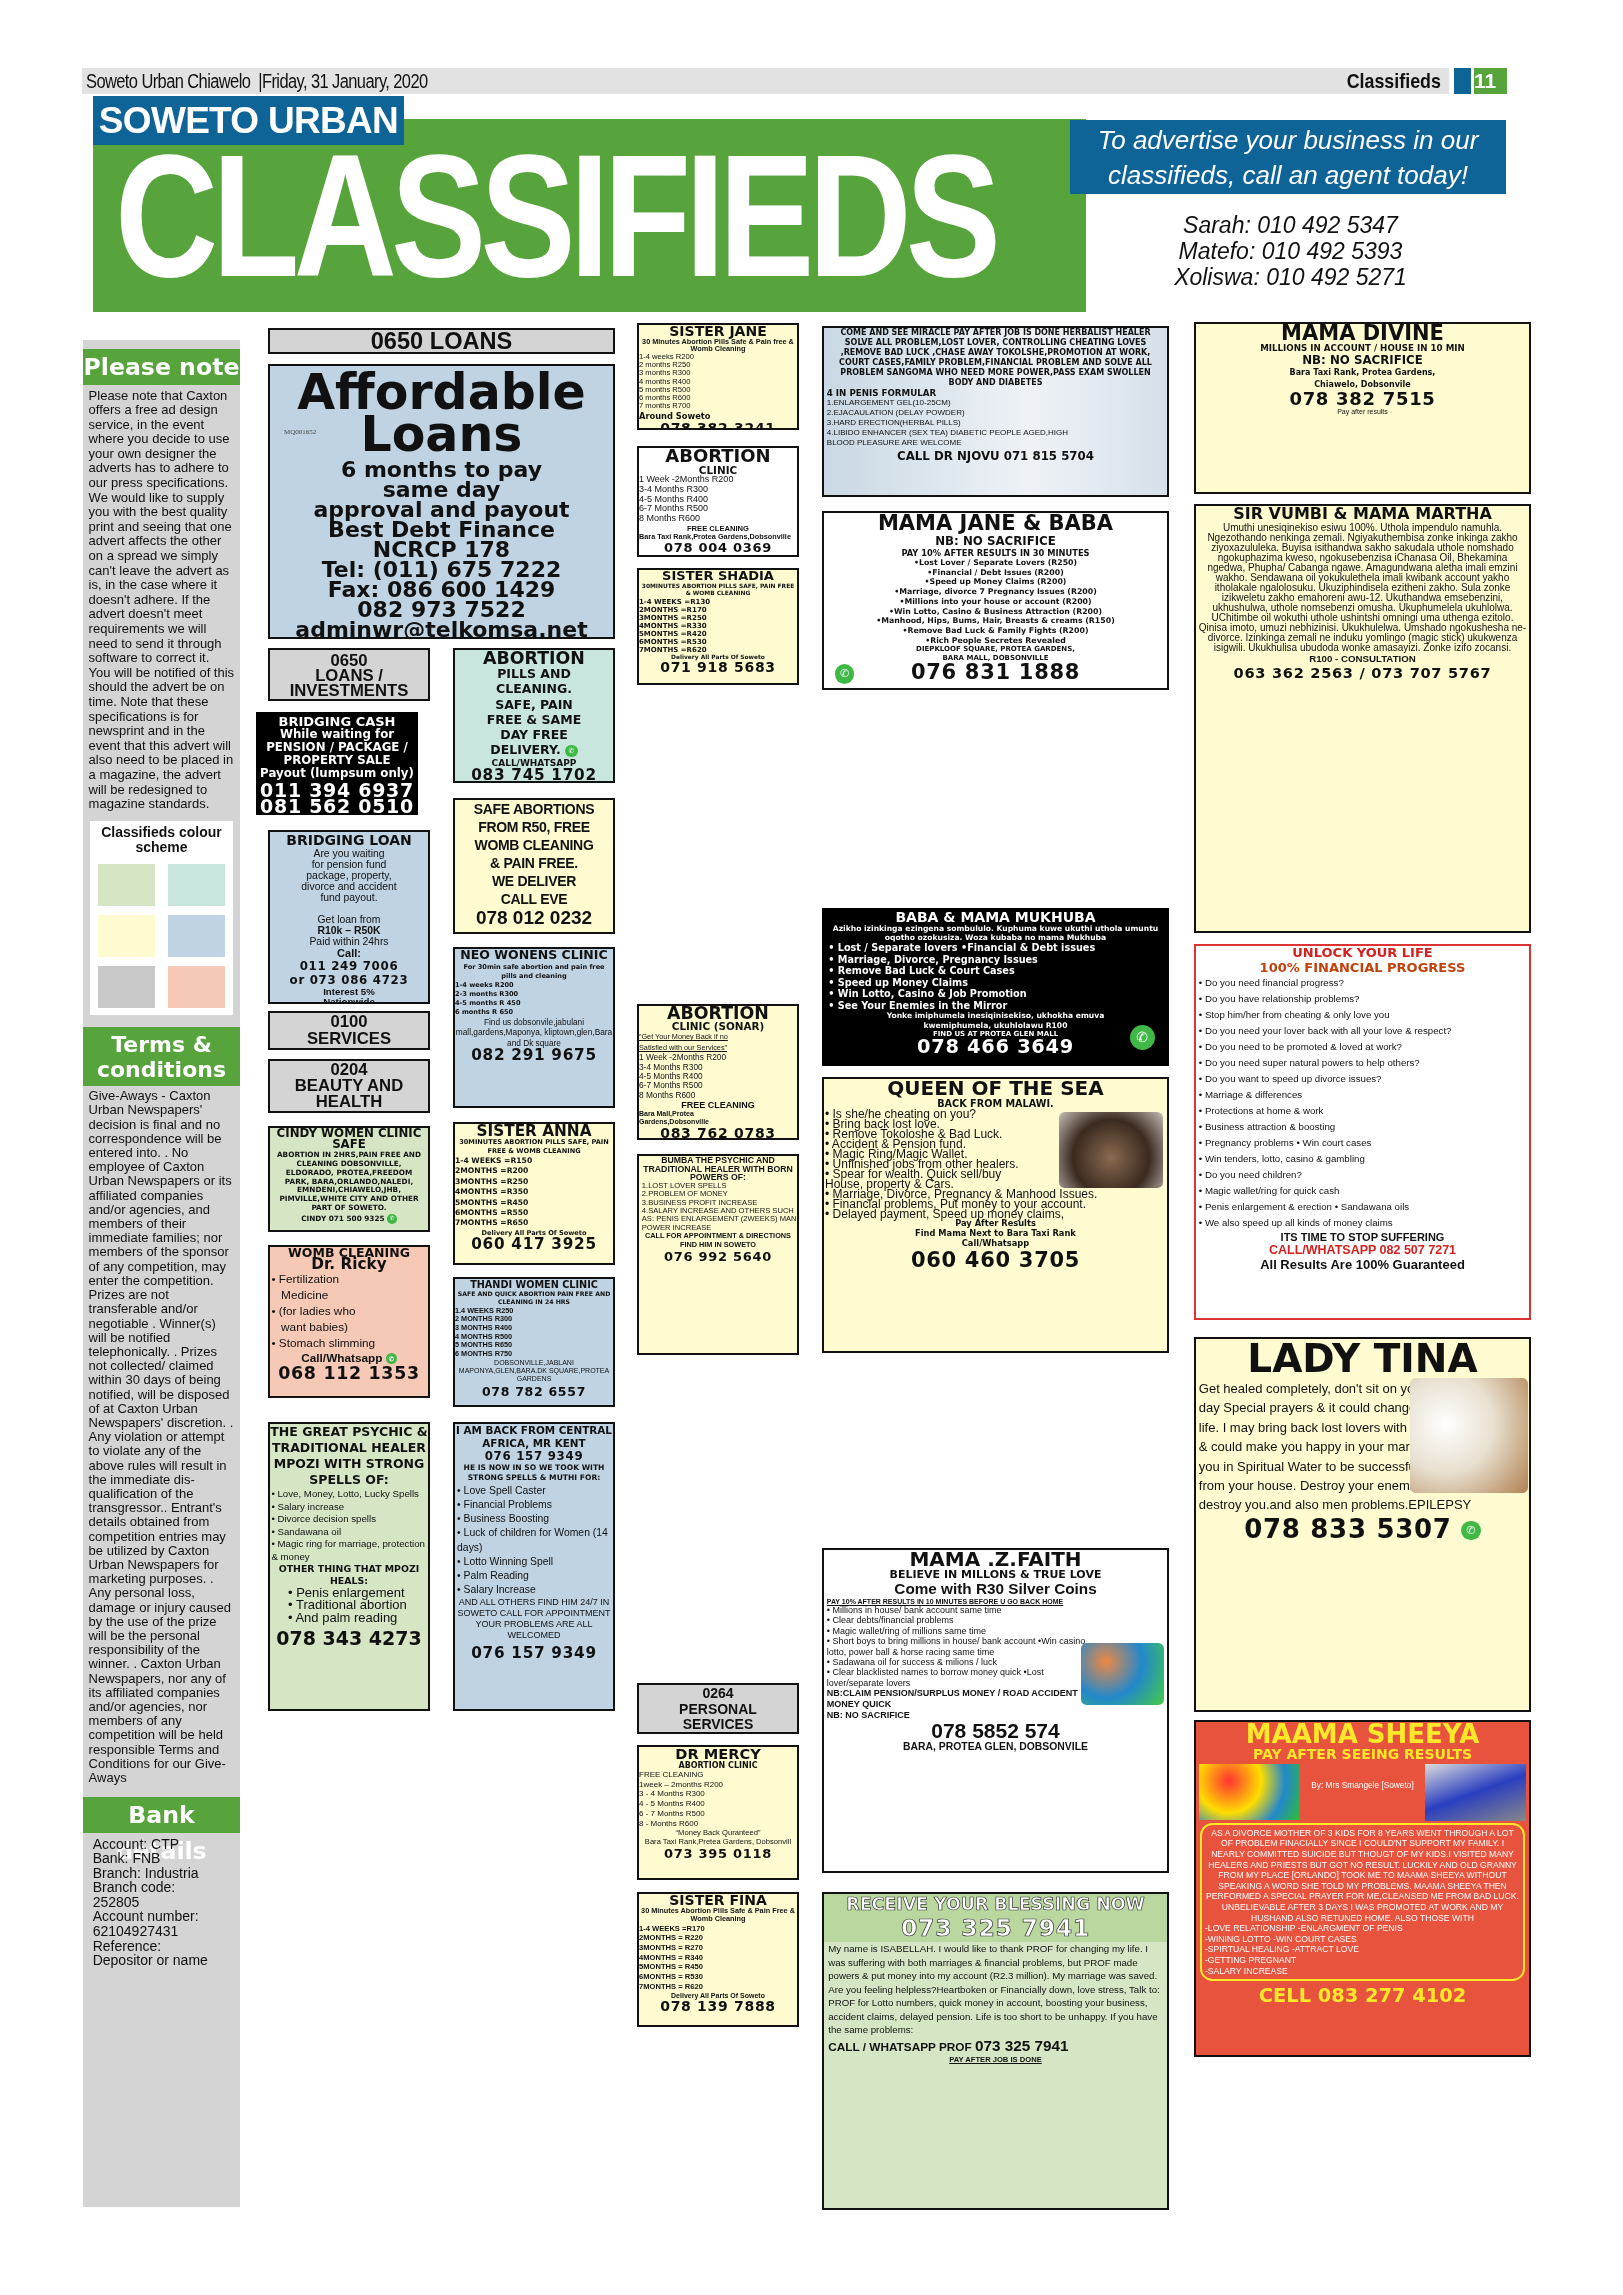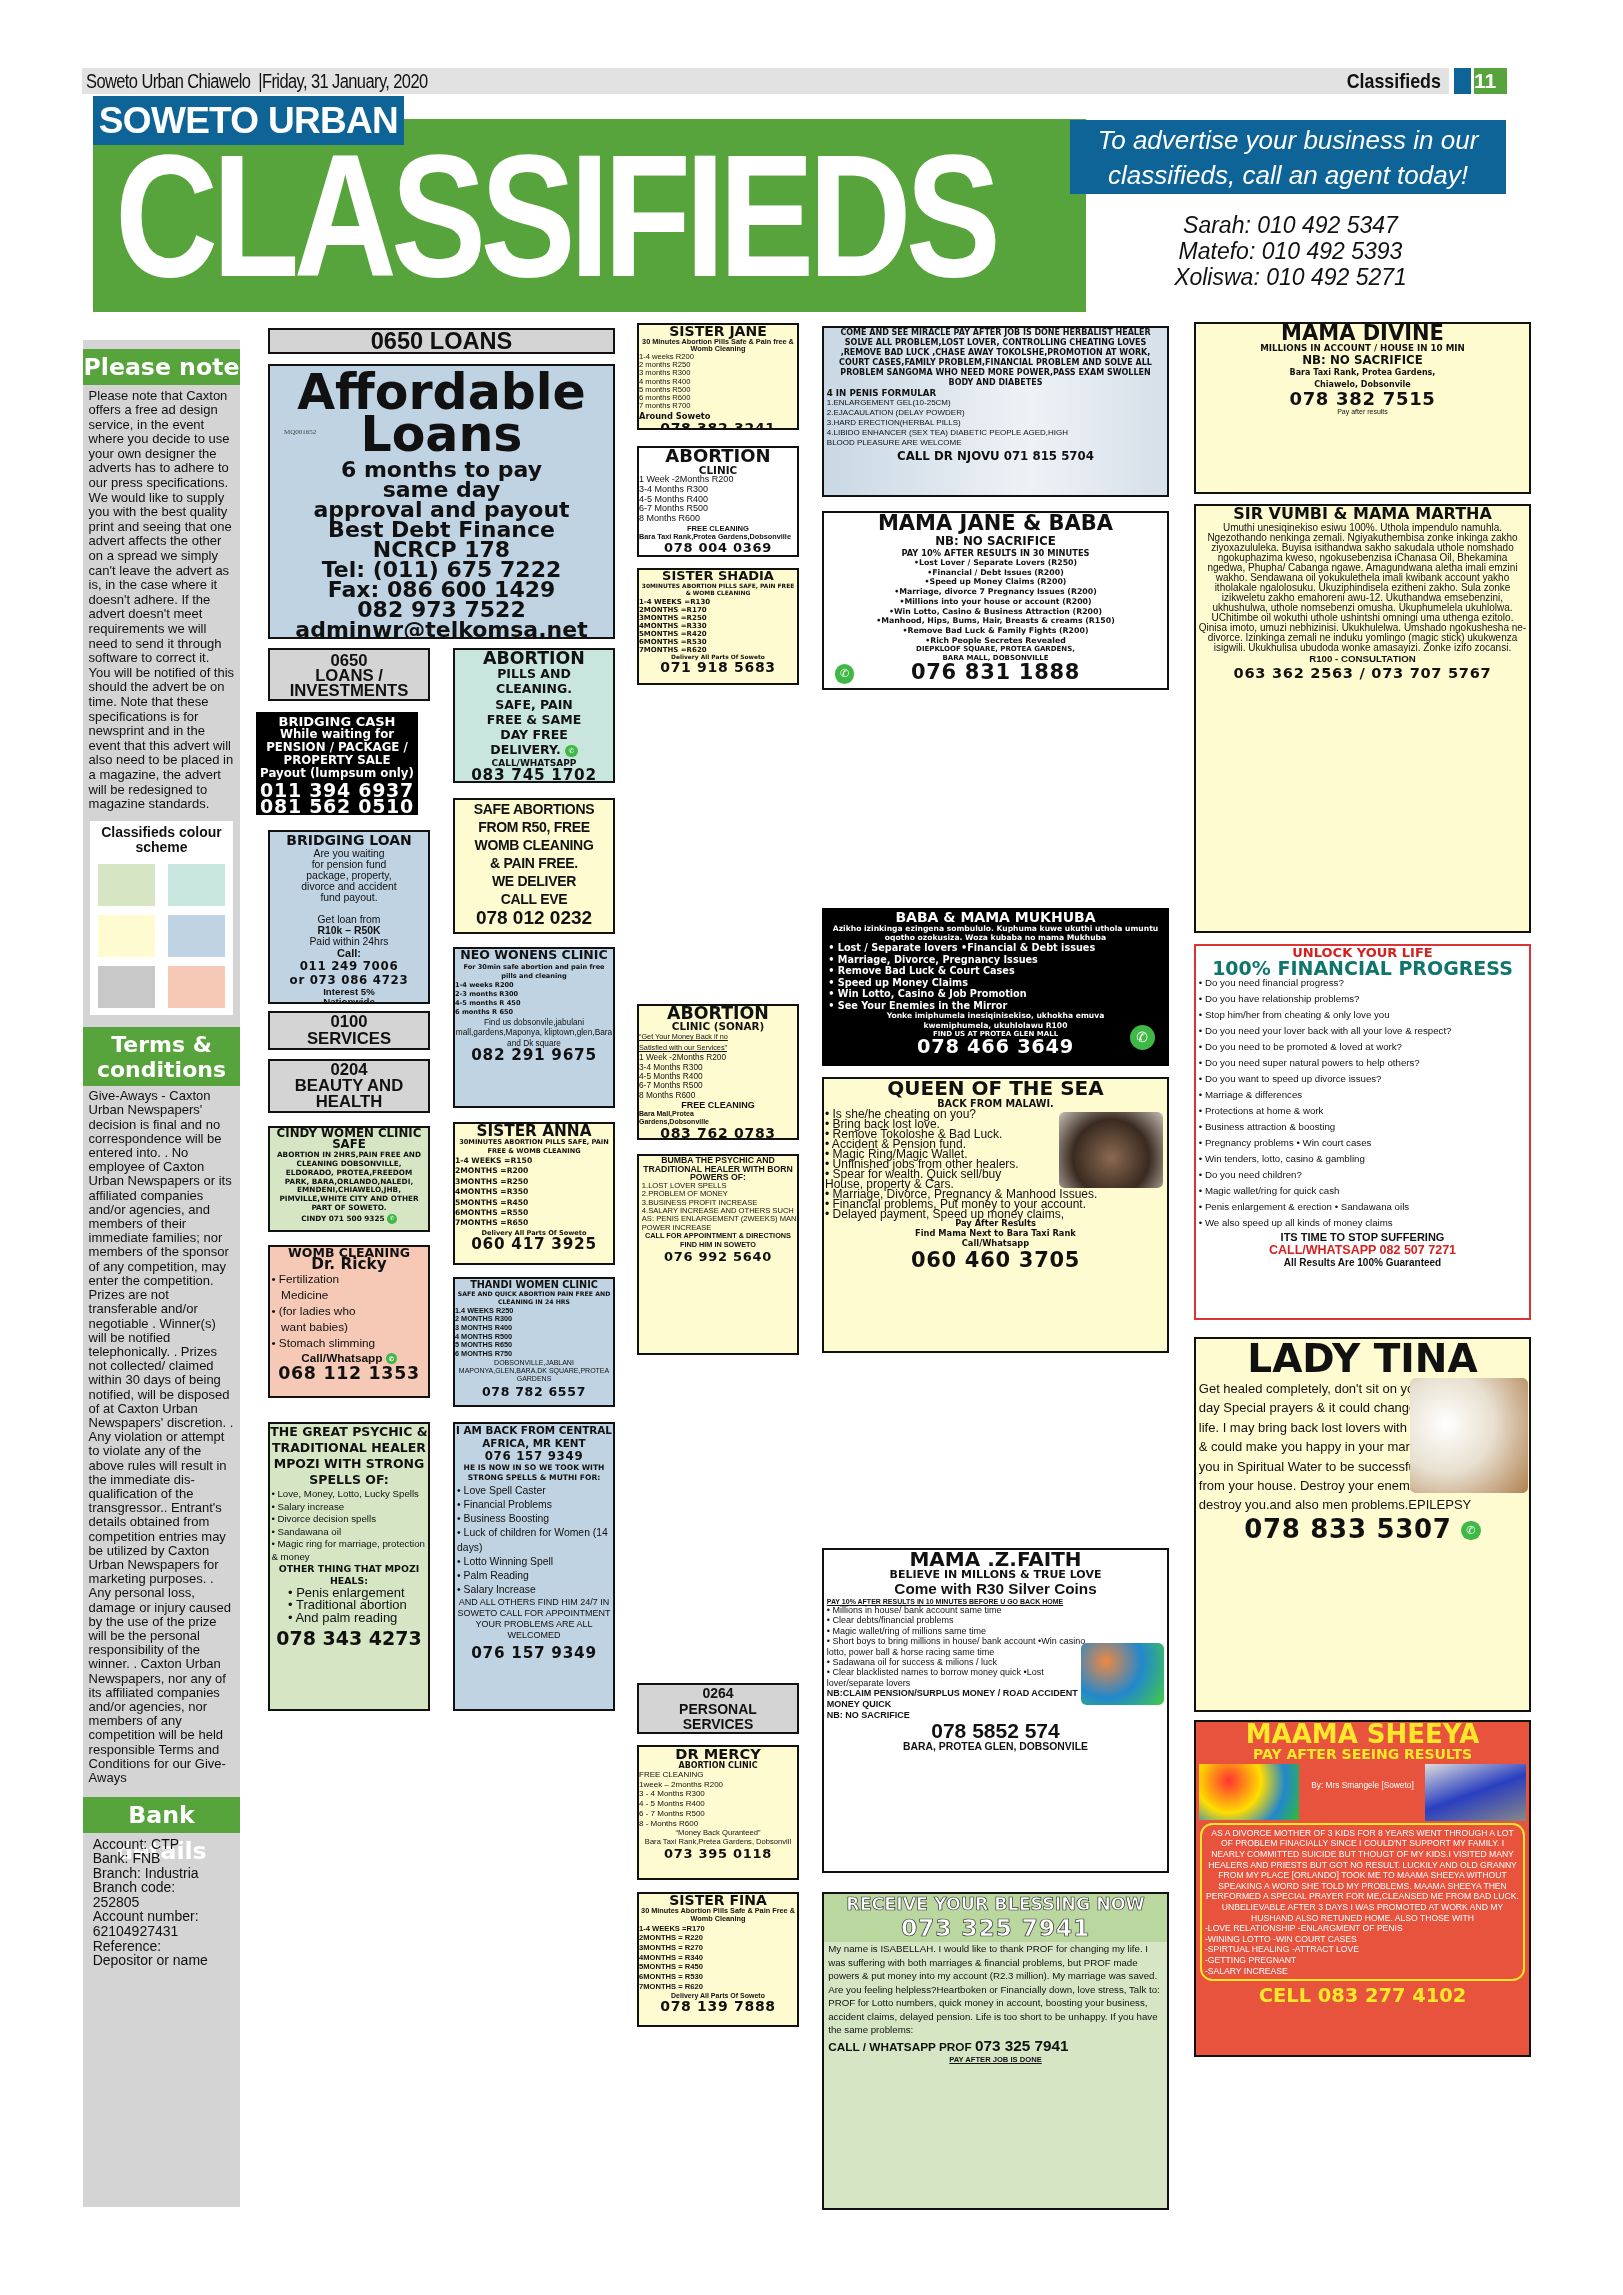--- a/index.html
+++ b/index.html
@@ -480,42 +480,42 @@
   <div style="font-size:7px">Pay after results</div>
 </div>
 <div class="ad" style="left:1194px;top:504px;width:337px;height:429px;background:#fefbd0">
   <div class="hv" style="font-size:16px;line-height:16.7px">SIR VUMBI &amp; MAMA MARTHA</div>
   <div style="font-size:10px;line-height:10px;padding:0 2.8px">Umuthi unesiqinekiso esiwu 100%. Uthola impendulo namuhla. Ngezothando nenkinga zemali. Ngiyakuthembisa zonke inkinga zakho ziyoxazululeka. Buyisa isithandwa sakho sakudala uthole nomshado ngokuphazima kweso, ngokusebenzisa iChanasa Oil, Bhekamina ngedwa, Phupha/ Cabanga ngawe. Amagundwana aletha imali emzini wakho. Sendawana oil yokukulethela imali kwibank account yakho itholakale ngalolosuku. Ukuziphindisela ezitheni zakho. Sula zonke izikweletu zakho emahoreni awu-12. Ukuthandwa emsebenzini, ukhushulwa, uthole nomsebenzi omusha. Ukuphumelela ukuhlolwa. UChitimbe oil wokuthi uthole ushintshi omningi uma uthenga ezitolo. Qinisa imoto, umuzi nebhizinisi. Ukukhulelwa. Umshado ngokushesha ne-divorce. Izinkinga zemali ne induku yomlingo (magic stick) ukukwenza isigwili. Ukukhulisa ubudoda wonke amasayizi. Zonke izifo zocansi.</div>
   <div class="b" style="font-size:9.7px">R100 - CONSULTATION</div>
   <div class="ph" style="font-size:14.6px">063 362 2563 / 073 707 5767</div>
 </div>
 <div class="ad" style="left:1194px;top:944px;width:337px;height:376px;background:#fff;border:2.1px solid #d33">
   <div class="hv" style="font-size:13px;line-height:14.6px;color:#d62020">UNLOCK YOUR LIFE</div>
-  <div class="hv" style="font-size:19px;line-height:14.6px;color:#0f766e">100% FINANCIAL PROGRESS</div>
+  <div class="hv" style="font-size:13px;line-height:14.6px;color:#c2410c">100% FINANCIAL PROGRESS</div>
   <div class="l" style="font-size:9.7px;line-height:16px;padding-left:2.8px">
       <div>• Do you need financial progress?</div>
       <div>• Do you have relationship problems?</div>
       <div>• Stop him/her from cheating &amp; only love you</div>
       <div>• Do you need your lover back with all your love &amp; respect?</div>
       <div>• Do you need to be promoted &amp; loved at work?</div>
       <div>• Do you need super natural powers to help others?</div>
       <div>• Do you want to speed up divorce issues?</div>
       <div>• Marriage &amp; differences</div>
       <div>• Protections at home &amp; work</div>
       <div>• Business attraction &amp; boosting</div>
       <div>• Pregnancy problems • Win court cases</div>
       <div>• Win tenders, lotto, casino &amp; gambling</div>
       <div>• Do you need children?</div>
       <div>• Magic wallet/ring for quick cash</div>
       <div>• Penis enlargement &amp; erection • Sandawana oils</div>
       <div>• We also speed up all kinds of money claims</div>
     </div>
   <div class="b" style="font-size:11px">ITS TIME TO STOP SUFFERING</div>
   <div class="b" style="font-size:12.5px;color:#d62020">CALL/WHATSAPP 082 507 7271</div>
-  <div class="b" style="font-size:10px">All Results Are 100% Guaranteed</div>
+  <div class="b" style="font-size:13px">All Results Are 100% Guaranteed</div>
 </div>
 <div class="ad" style="left:1194px;top:1337px;width:337px;height:375px;background:#fefbd0">
   <div class="hv" style="font-size:39px;line-height:40px">LADY TINA</div>
   <div class="img abs" style="right:1.4px;top:39px;width:118px;height:115px;background:radial-gradient(circle at 30% 40%,#fff,#e8e0d0 45%,#b08050)"></div>
   <div class="l" style="font-size:13px;line-height:19.4px;padding-left:2.8px">Get healed completely, don't sit on your problems! Use 1 day Special prayers &amp; it could change everything in your life. I may bring back lost lovers with my Powerful Prayer &amp; could make you happy in your marriage. I can clean you in Spiritual Water to be successful &amp; clear evil spirits from your house. Destroy your enemies before they destroy you.and also men  problems.EPILEPSY</div>
   <div class="ph" style="font-size:26px;line-height:28px"><span>078 833 5307</span> <span class="wa">✆</span></div>
 </div>
 <div class="ad" style="left:1194px;top:1720px;width:337px;height:337px;background:#e8533e;color:#fff">
   <div class="hv" style="font-size:26px;line-height:25px;color:#ffe82a">MAAMA SHEEYA</div>
   <div class="hv" style="font-size:14px;line-height:15.3px;color:#ffe82a">PAY AFTER SEEING RESULTS</div>

